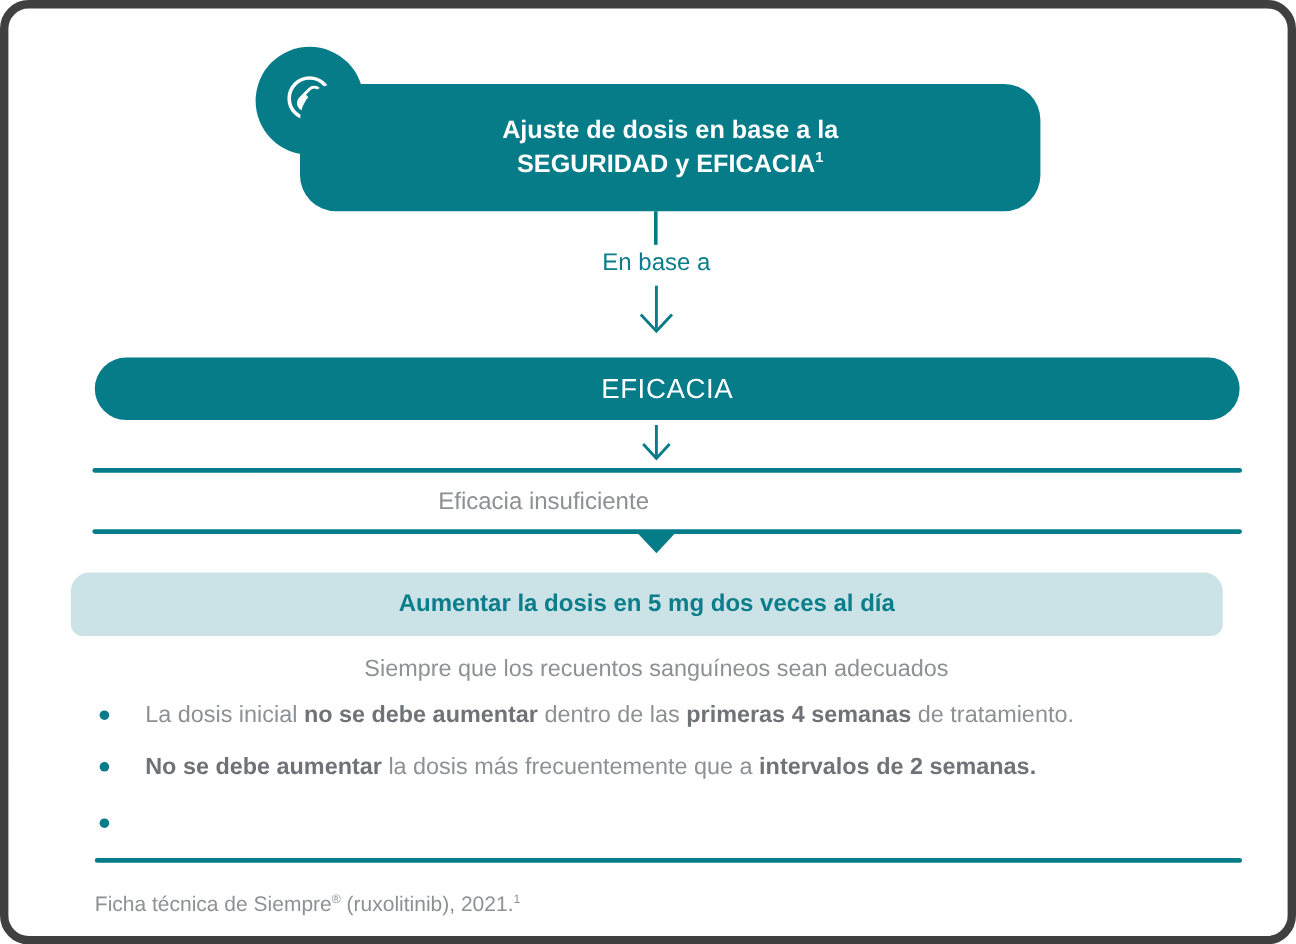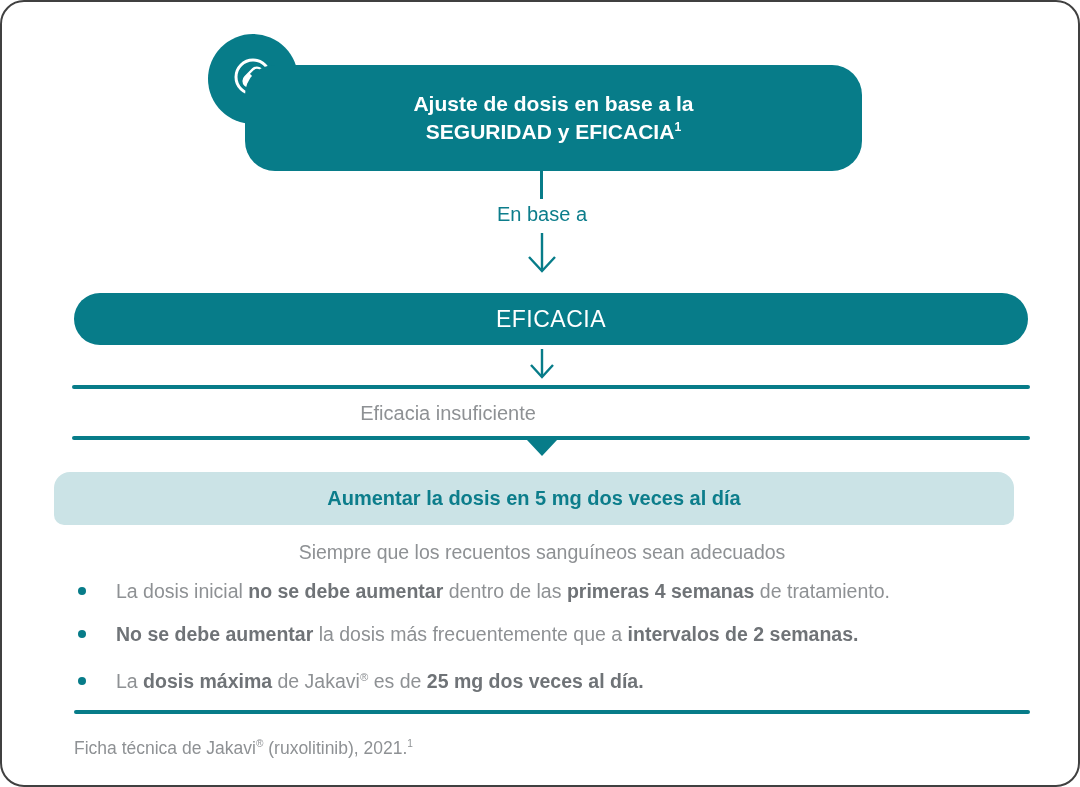--- a/index.html
+++ b/index.html
@@ -2,21 +2,21 @@
 <html style="--teal: #077c89; --teal_text: #0c7d8b; --light_teal: #cbe3e6; --gray: #8e9194; --gray_bold: #6f7377;"><head>
 <meta charset="utf-8">
 <style>
   :root{
     --teal:#077c89; --teal_text:#0c7d8b; --light_teal:#cbe3e6;
     --gray:#8e9194; --gray_bold:#6f7377;
   }
   *{box-sizing:border-box;}
   body{margin:0;background:#ffffff;font-family:"Liberation Sans",sans-serif;}
   .card{position:relative;width:1080px;height:787px;background:#fff;
-        border:2px solid #404040;border-radius:24px;overflow:hidden;}
+        border:7px solid #404040;border-radius:24px;overflow:hidden;}
 
   .badge{position:absolute;left:206px;top:32px;width:90px;height:90px;border-radius:50%;
          background:var(--teal);display:flex;align-items:center;justify-content:center;}
 
   .header-box{position:absolute;left:243px;top:63px;width:617px;height:106px;
          background:var(--teal);border-radius:30px;display:flex;flex-direction:column;
          justify-content:center;align-items:center;color:#fff;font-weight:bold;
          font-size:21px;line-height:28px;text-align:center;}
 
   .vline{position:absolute;left:538px;top:169px;width:3px;height:28px;background:var(--teal);}
@@ -124,21 +124,20 @@
     <li>
       <span class="dot"></span>
       <span><span>La dosis inicial </span><span class="bold">no se debe aumentar</span><span> dentro de las </span><span class="bold">primeras 4 semanas</span><span> de tratamiento.</span></span>
     </li>
     <li>
       <span class="dot"></span>
       <span><span class="bold">No se debe aumentar</span><span> la dosis más frecuentemente que a </span><span class="bold">intervalos de 2 semanas.</span></span>
     </li>
     <li>
       <span class="dot"></span>
-      <span><span>La </span><span class="bold">dosis máxima</span><span> de Jakavi</span><sup>®</sup><span> es de </span><span class="bold">25 mg dos veces al día.</span></span>
     </li>
   </ul>
 
   <div class="separator"></div>
 
-  <div class="footer"><span>Ficha técnica de Jakavi</span><sup>®</sup><span> (ruxolitinib), 2021.</span><sup>1</sup></div>
+  <div class="footer"><span>Ficha técnica de Siempre</span><sup>®</sup><span> (ruxolitinib), 2021.</span><sup>1</sup></div>
 
 </div>
 
 </body></html>

